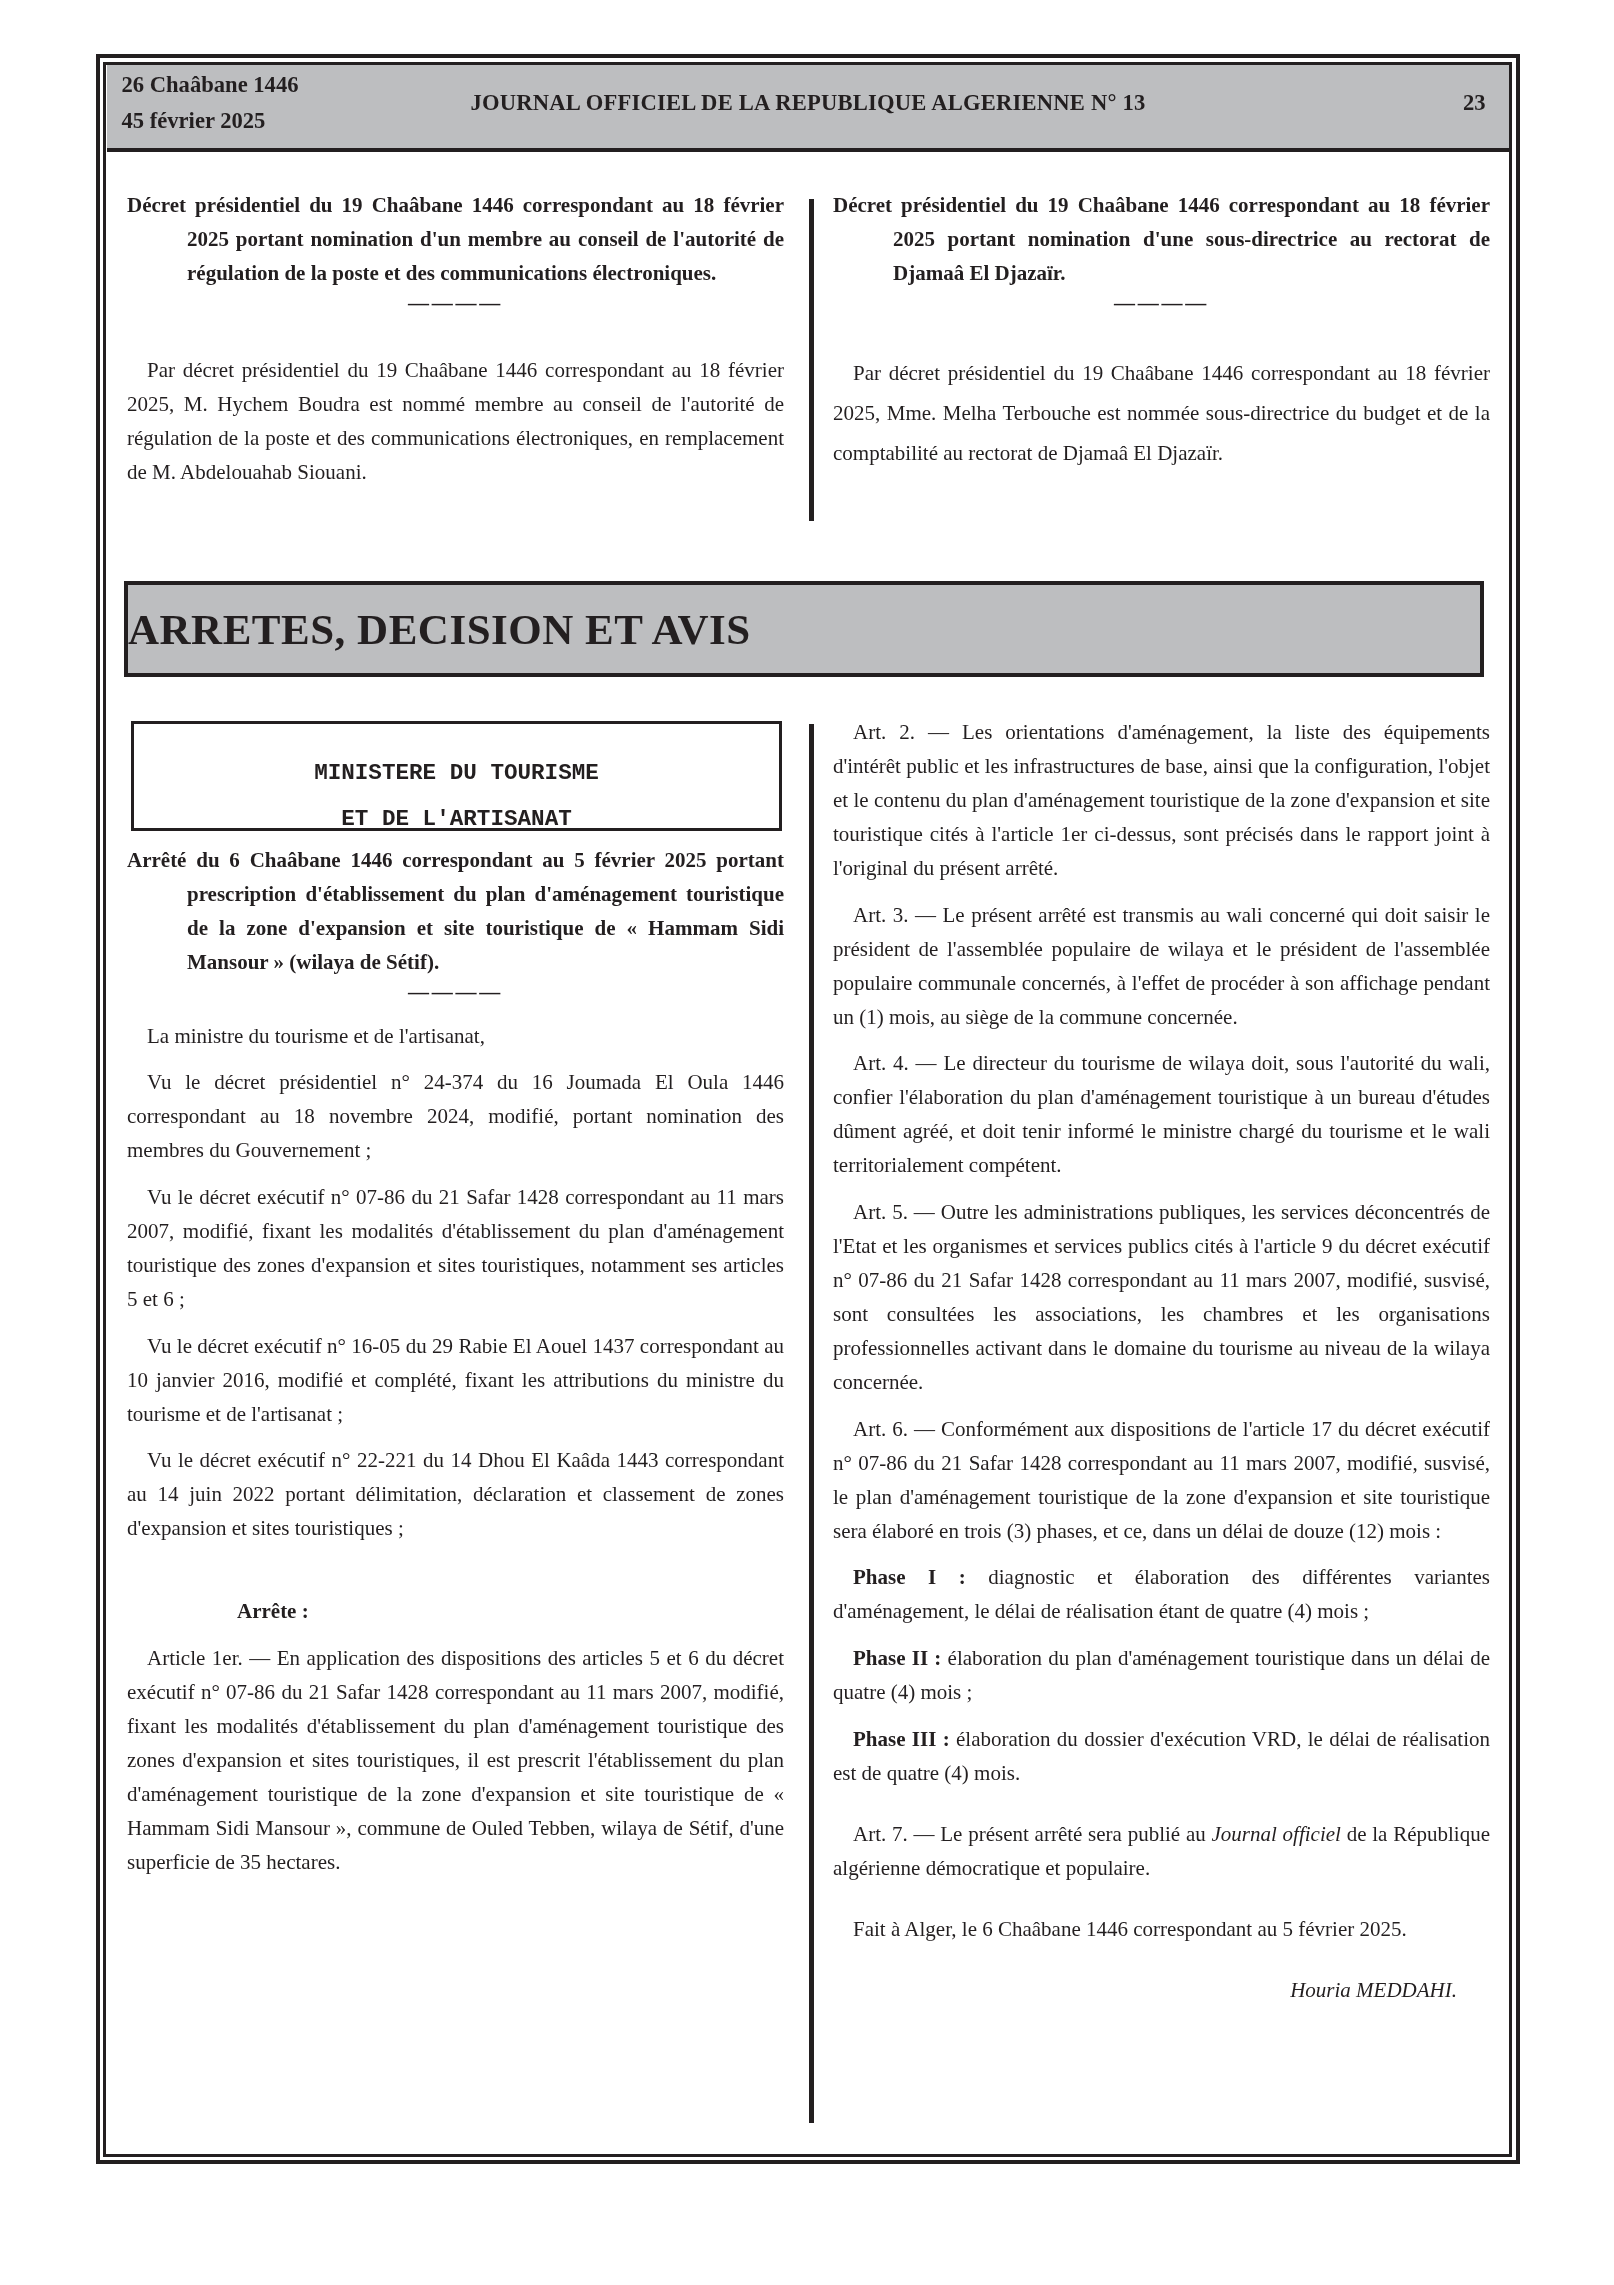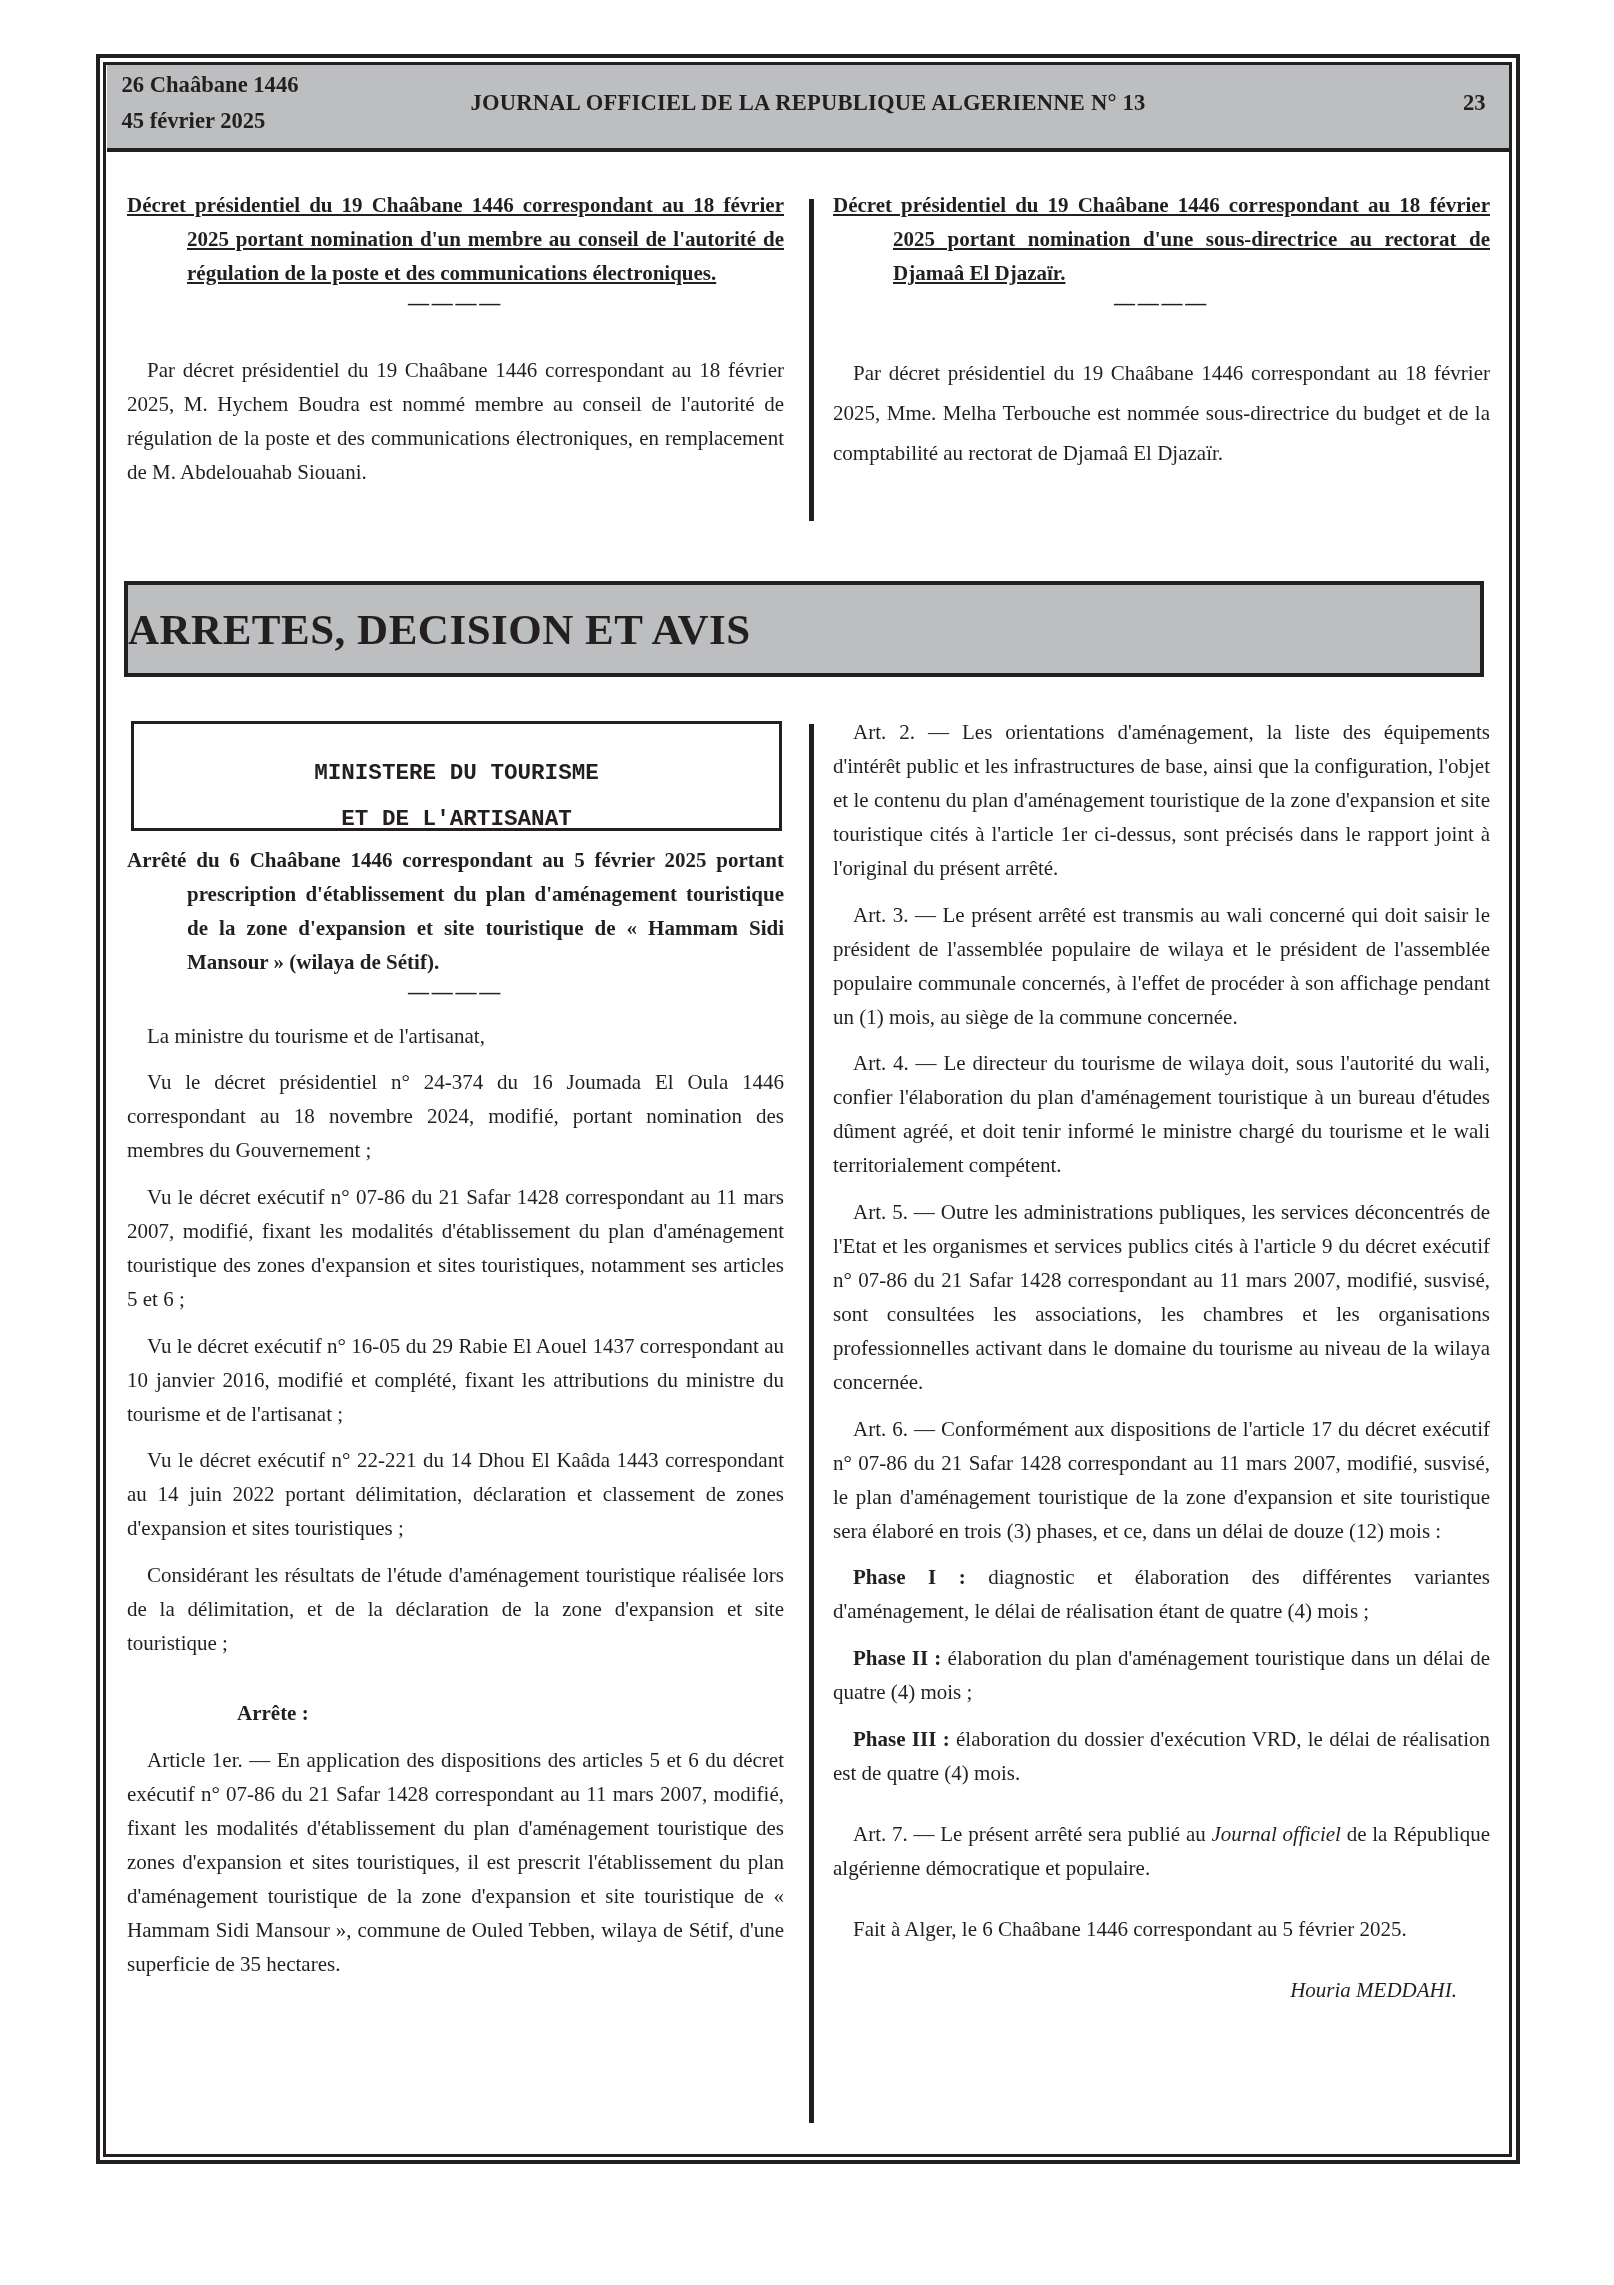--- a/index.html
+++ b/index.html
@@ -13,21 +13,21 @@
               background: #bdbec0; border-bottom: 4.5px solid #231f20; box-sizing: content-box; }
     .header .date1, .header .date2 { position: absolute; left: 14.5px; font-weight: bold; font-size: 22.6px; }
     .header .date1 { top: 7.2px; }
     .header .date2 { top: 43px; }
     .header .title { position: absolute; left: 0; right: 0; top: 25px; text-align: center;
                      font-weight: bold; font-size: 22.6px; letter-spacing: 0.2px; }
     .header .pagenum { position: absolute; right: 23.5px; top: 25px; font-weight: bold; font-size: 22.6px; }
 
     .col { position: absolute; font-size: 21px; line-height: 34px; text-align: justify; }
     .col p { margin: 0; }
-    .hang { font-weight: bold; text-indent: -60px; padding-left: 60px; text-decoration: underline; }
+    .hang { font-weight: bold; text-indent: -60px; padding-left: 60px; }
     .hang2 { font-weight: bold; text-indent: -60px; padding-left: 60px; }
     .dash { text-align: center; font-weight: bold; letter-spacing: 2.7px; line-height: 27px; }
     .ind { text-indent: 20px; }
     .vdiv { position: absolute; width: 4.5px; background: #231f20; }
 
     .band { position: absolute; left: 124px; top: 581px; width: 1360px; height: 96px;
             background: #bdbec0; border: 4.5px solid #231f20; box-sizing: border-box;
             display: flex; align-items: center; justify-content: flex-start; }
     .band span { font-weight: bold; font-size: 43px; letter-spacing: 0.5px; }
 
@@ -83,21 +83,20 @@
   <p class="ind">La ministre du tourisme et de l'artisanat,</p>
   <div class="sp"></div>
   <p class="ind">Vu le décret présidentiel n° 24-374 du 16 Joumada El Oula 1446 correspondant au 18 novembre 2024, modifié, portant nomination des membres du Gouvernement ;</p>
   <div class="sp"></div>
   <p class="ind">Vu le décret exécutif n° 07-86 du 21 Safar 1428 correspondant au 11 mars 2007, modifié, fixant les modalités d'établissement du plan d'aménagement touristique des zones d'expansion et sites touristiques, notamment ses articles 5 et 6 ;</p>
   <div class="sp"></div>
   <p class="ind">Vu le décret exécutif n° 16-05 du 29 Rabie El Aouel 1437 correspondant au 10 janvier 2016, modifié et complété, fixant les attributions du ministre du tourisme et de l'artisanat ;</p>
   <div class="sp"></div>
   <p class="ind">Vu le décret exécutif n° 22-221 du 14 Dhou El Kaâda 1443 correspondant au 14 juin 2022 portant délimitation, déclaration et classement de zones d'expansion et sites touristiques ;</p>
   <div class="sp"></div>
-  <p class="ind">Considérant les résultats de l'étude d'aménagement touristique réalisée lors de la délimitation, et de la déclaration de la zone d'expansion et site touristique ;</p>
   <div style="height:36px"></div>
   <p style="font-weight:bold; padding-left:110px;">Arrête :</p>
   <div class="sp"></div>
   <p class="ind">Article 1er. — En application des dispositions des articles 5 et 6 du décret exécutif n° 07-86 du 21 Safar 1428 correspondant au 11 mars 2007, modifié, fixant les modalités d'établissement du plan d'aménagement touristique des zones d'expansion et sites touristiques, il est prescrit l'établissement du plan d'aménagement touristique de la zone d'expansion et site touristique de « Hammam Sidi Mansour », commune de Ouled Tebben, wilaya de Sétif, d'une superficie de 35 hectares.</p>
 </div>
 
 <div class="vdiv" style="left:809px; top:724px; height:1399px;"></div>
 
 <div class="col" style="left:833px; top:715px; width:657px;">
   <p class="ind">Art. 2. — Les orientations d'aménagement, la liste des équipements d'intérêt public et les infrastructures de base, ainsi que la configuration, l'objet et le contenu du plan d'aménagement touristique de la zone d'expansion et site touristique cités à l'article 1er ci-dessus, sont précisés dans le rapport joint à l'original du présent arrêté.</p>

